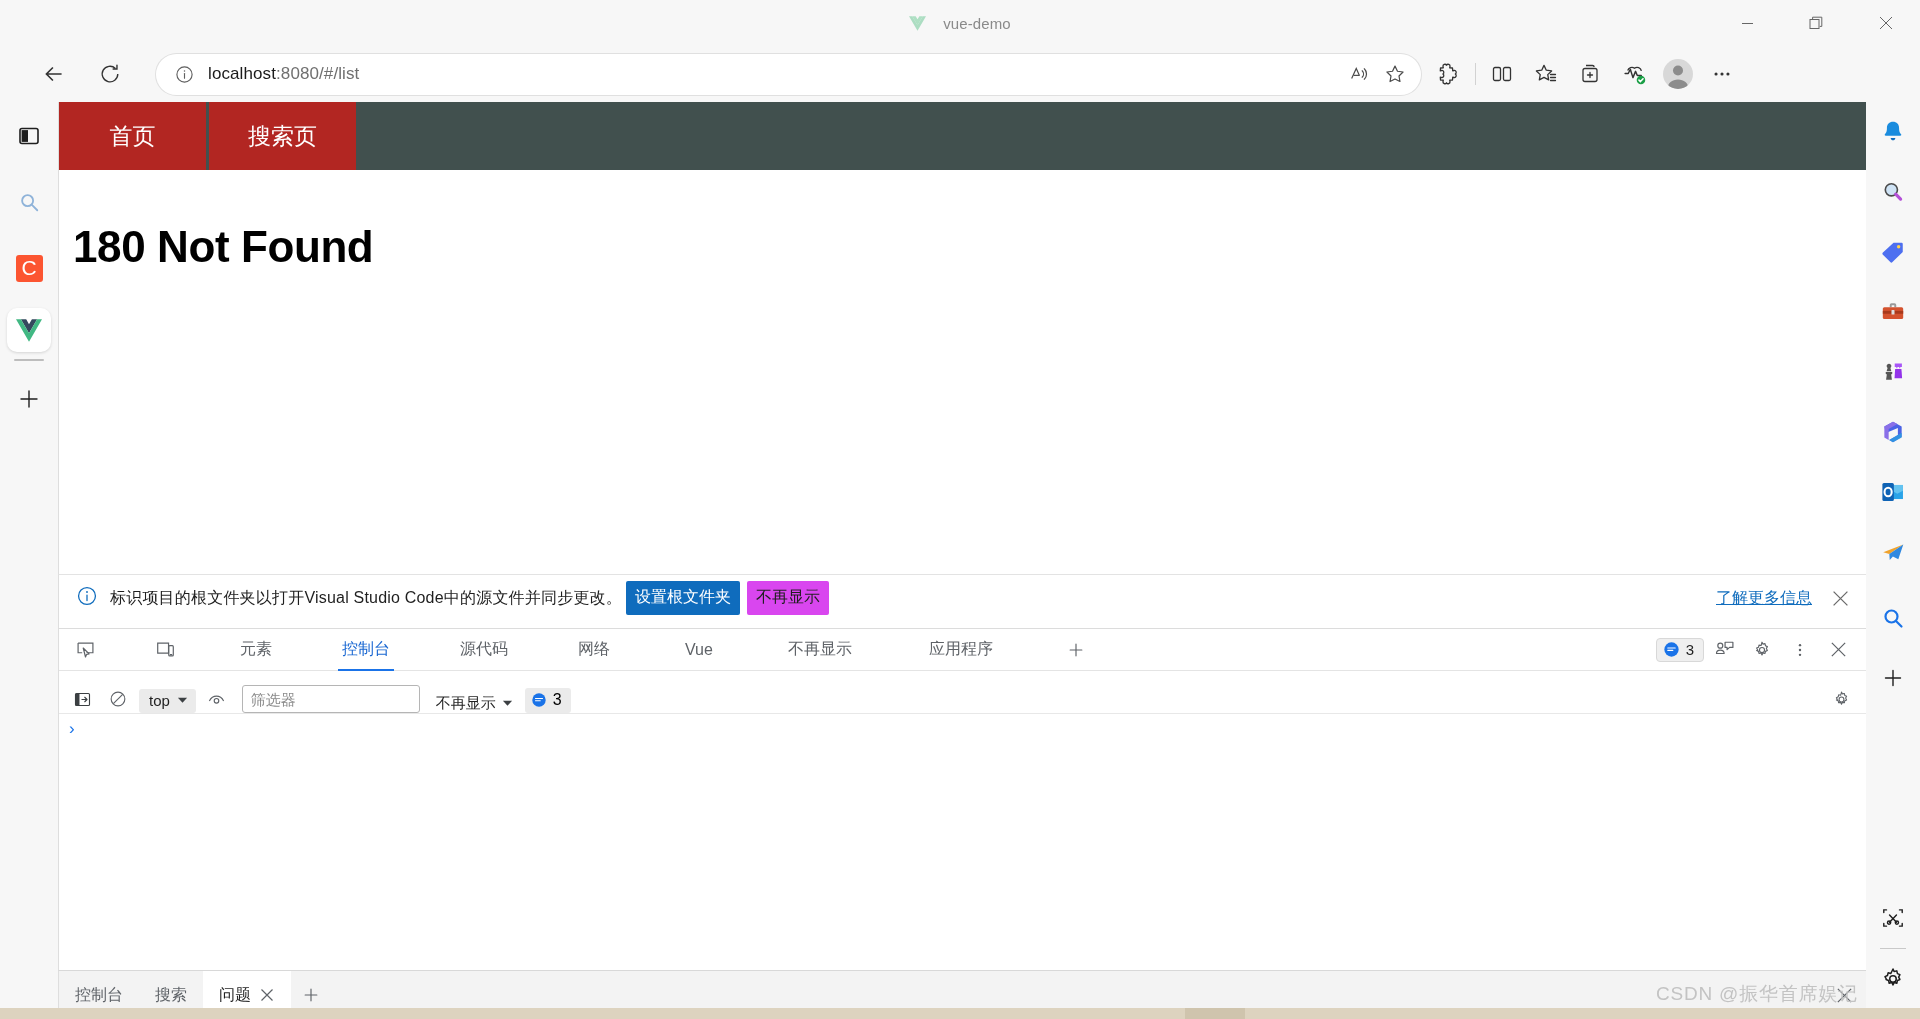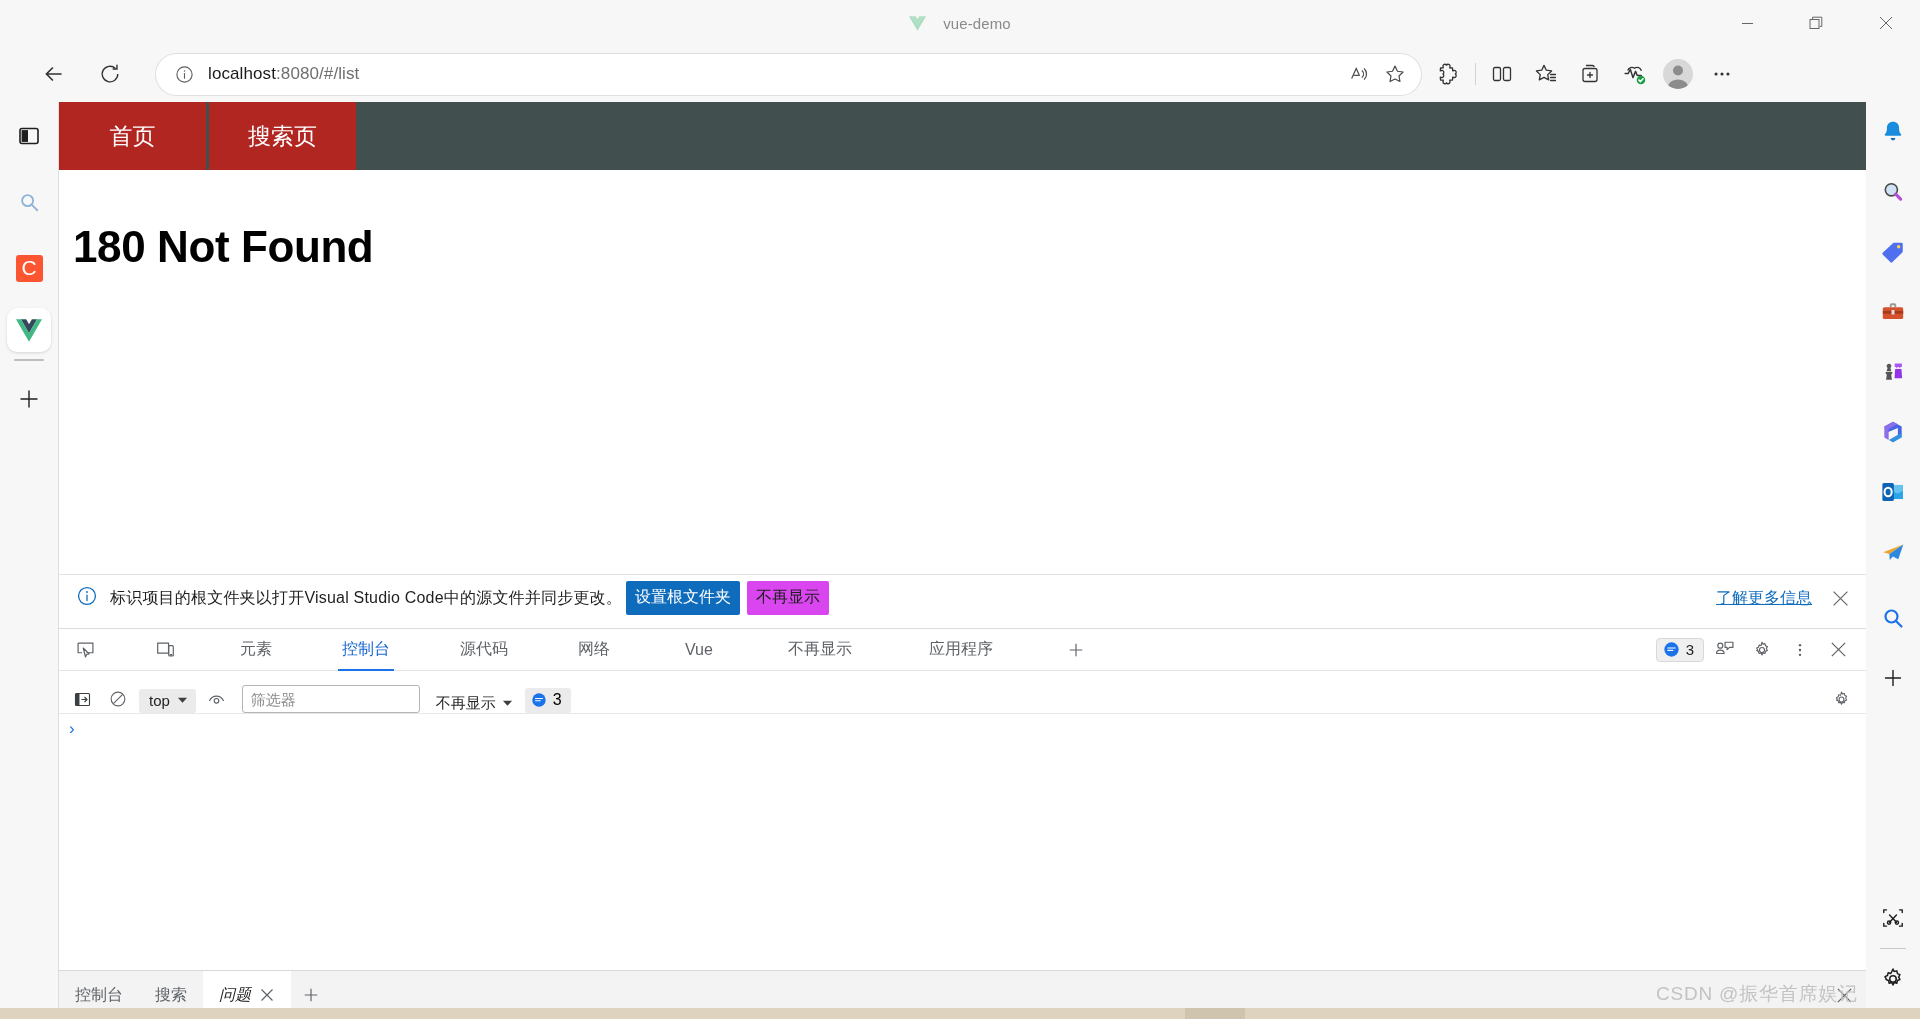--- a/index.html
+++ b/index.html
@@ -156,21 +156,21 @@
   
   .drawer {
     position: absolute; left: 58px; top: 970px; width: 1808px; height: 49px;
     background: #f3f3f3; border-top: 1px solid #d8d8d8; border-left: 1px solid #dedede;
     display: flex; align-items: stretch;
   }
   .dw-tab {
     padding: 0 16px; display: flex; align-items: center; gap: 8px;
     font-size: 16px; color: #5f6368; cursor: pointer; position: relative;
   }
-  .dw-tab.active { background: #fff; color: #1f1f1f; font-style: italic; }
+  .dw-tab.active { background: #fff; color: #1f1f1f; }
   .dw-tab.active::after {
     content: ""; position: absolute; left: 0; right: 0; bottom: 0; height: 3px; background: #1a73e8;
   }
   .dw-x { width: 16px; height: 16px; display:flex; align-items:center; justify-content:center; }
   .dw-plus { width: 40px; display:flex; align-items:center; justify-content:center; }
   .dw-spacer { flex: 1; }
   .dw-close { width: 44px; display:flex; align-items:center; justify-content:center; }
 
   .watermark {
     position: absolute; right: 62px; bottom: 12px; font-size: 19px;

